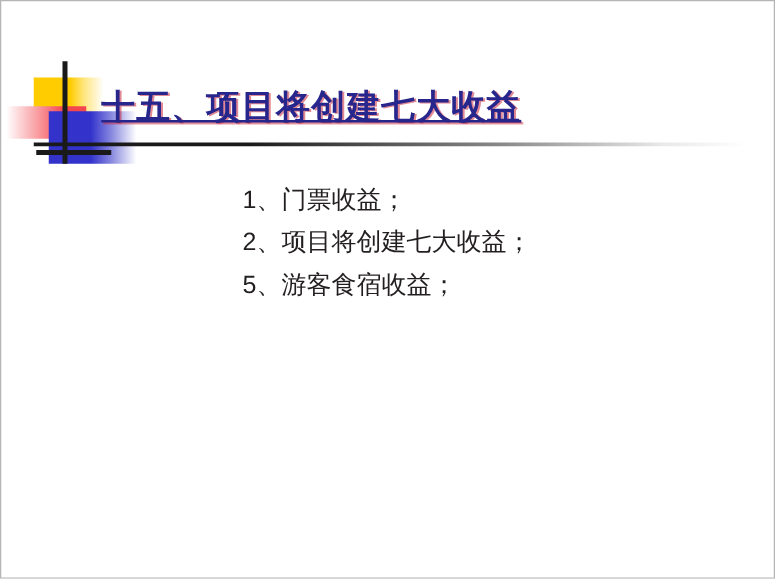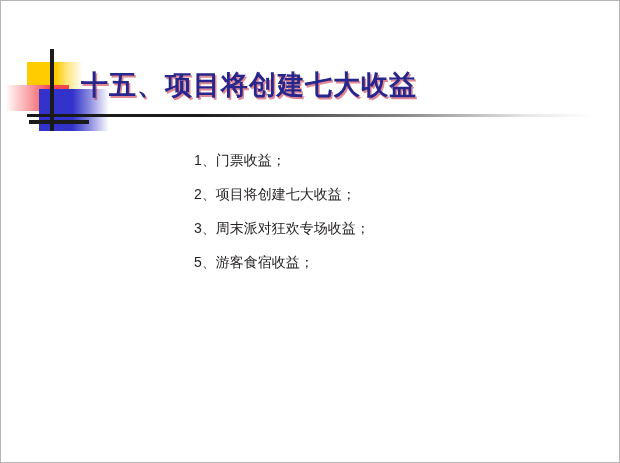--- a/index.html
+++ b/index.html
@@ -81,20 +81,21 @@
     position: absolute;
     left: 80px;
     top: 66px;
     font-size: 27px;
     font-weight: bold;
     line-height: 36px;
     letter-spacing: 1px;
     color: #26268c;
     text-shadow: 1.5px 1.5px 0 rgba(200, 40, 60, 0.55);
     white-space: nowrap;
+    text-decoration: underline;
   }
 
   
   #title-rule {
     position: absolute;
     left: 26px;
     top: 113px;
     width: 570px;
     height: 3px;
     background: linear-gradient(to right, #1a1a1a 0%, #1a1a1a 30%, #8a8a8a 66%, #e8e8e8 88%, #ffffff 100%);
@@ -102,21 +103,21 @@
 
   
   #body-list {
     position: absolute;
     left: 193px;
     top: 142px;
     width: 400px;
   }
 
   .list-item {
-    font-size: 14px;
+    font-size: 20px;
     line-height: 34px;
     color: #231f20;
     white-space: nowrap;
   }
 </style>
 </head>
 <body>
 
 <div id="slide">
 
@@ -128,17 +129,16 @@
     <div class="deco-rect" id="deco-hbar"></div>
   </div>
 
   <div id="title">十五、项目将创建七大收益</div>
 
   <div id="title-rule"></div>
 
   <div id="body-list">
     <div class="list-item"><span>1、</span><span>门票收益；</span></div>
     <div class="list-item"><span>2、</span><span>项目将创建七大收益；</span></div>
-    <div class="list-item"><span>3、</span><span>周末派对狂欢专场收益；</span></div>
     <div class="list-item"><span>5、</span><span>游客食宿收益；</span></div>
   </div>
 
 </div>
 
 </body></html>

